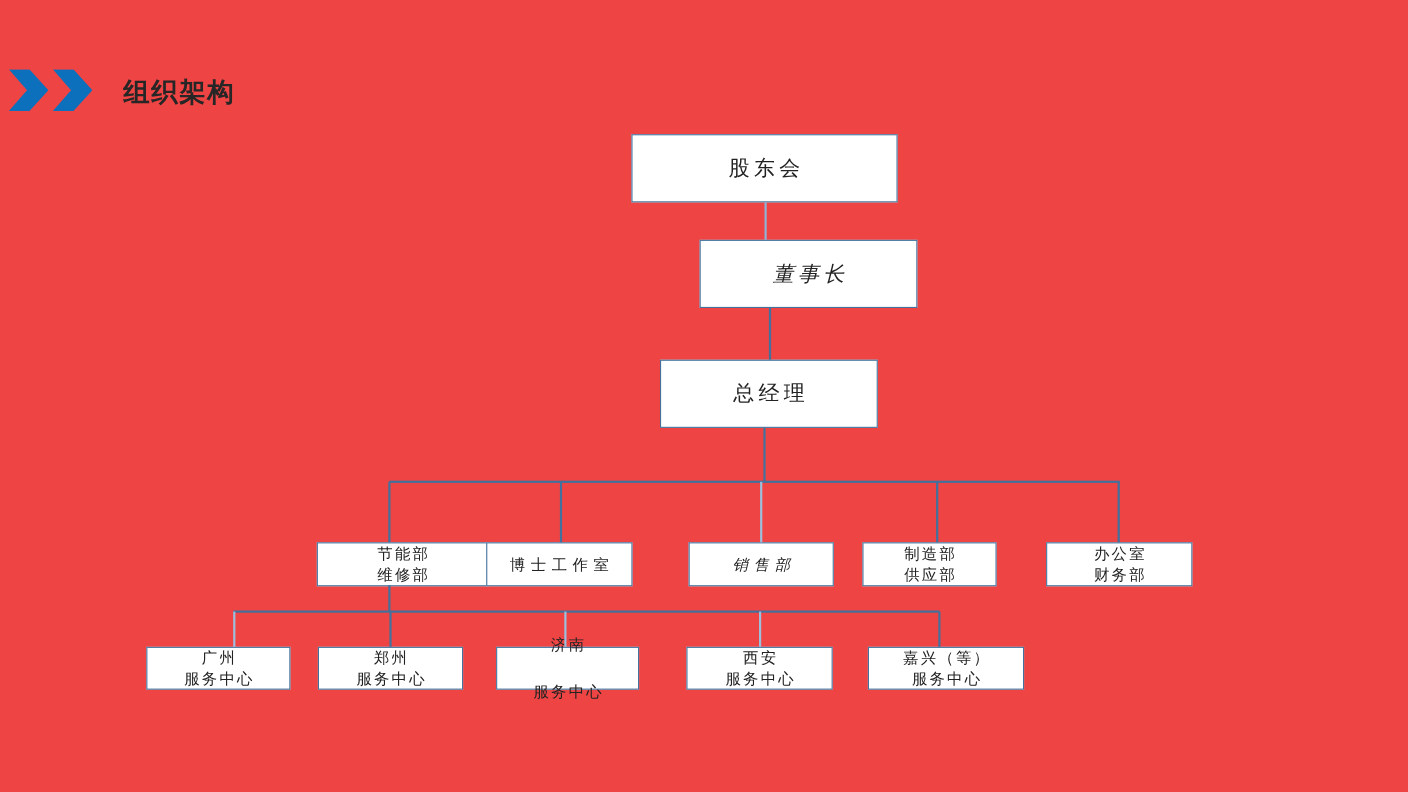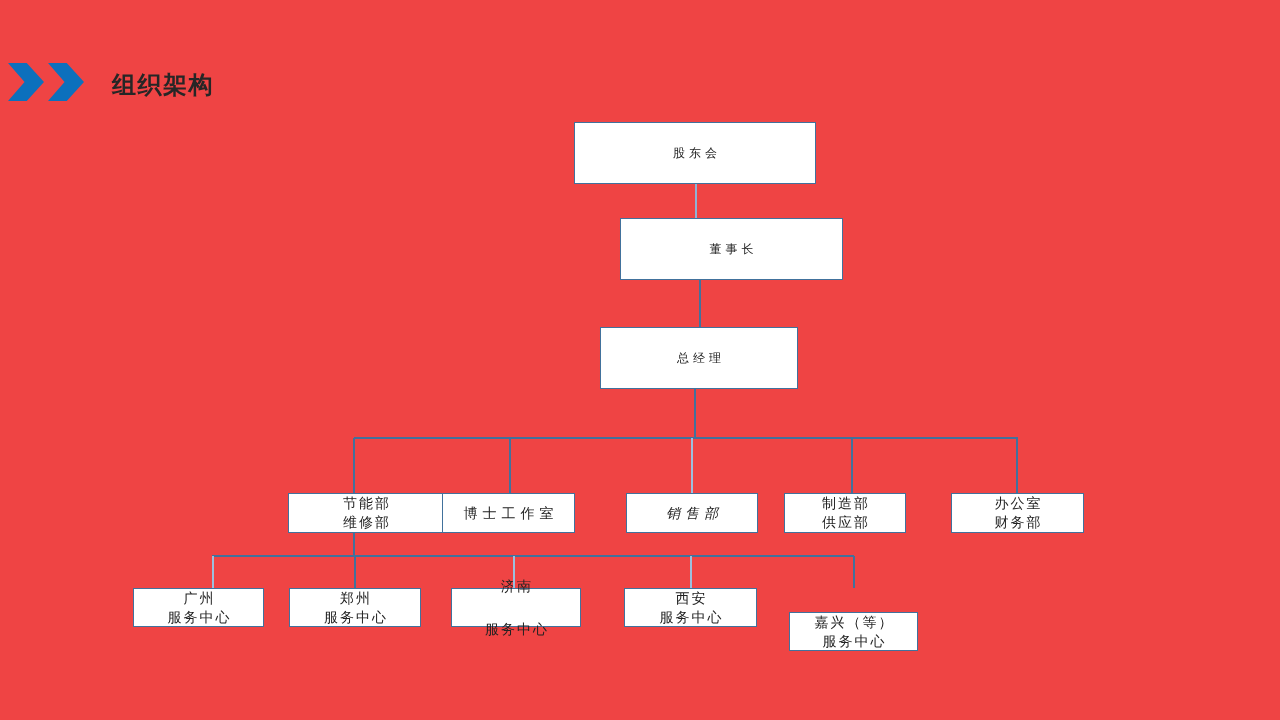--- a/index.html
+++ b/index.html
@@ -30,21 +30,21 @@
   .org-box{
     position:absolute;
     box-sizing:border-box;
     border:1.5px solid #41719c;
     background:#ffffff;
     display:flex;flex-direction:column;
     align-items:center;justify-content:center;
     text-align:center;
   }
   .org-box .ln{display:block;color:#222222;}
-  .org-box.top-lvl .ln{font-size:12px;letter-spacing:4px;text-indent:4px;}
+  .org-box.top-lvl .ln{font-size:19px;letter-spacing:4px;text-indent:4px;}
   .org-box.mid .ln{font-size:14px;line-height:19px;letter-spacing:2px;text-indent:2px;}
   .org-box.mid.single .ln{letter-spacing:5px;text-indent:5px;}
   .org-box.btm .ln{font-size:14px;line-height:19px;letter-spacing:2px;text-indent:2px;text-align:center;}
   
   .vline{position:absolute;width:1.5px;background:#41719c;}
   .hline{position:absolute;height:1.5px;background:#41719c;}
   .lt{background:#9dbfde;}
   .md{background:#8fb3d6;}
 </style>
 </head>
@@ -57,21 +57,21 @@
     <span class="chev c2"></span>
     <h1 class="hdr-title">组织架构</h1>
   </div>
 
   <div>
 
     <div class="org-box top-lvl" style="left:574px;top:122px;width:242px;height:62px;">
       <span class="ln">股东会</span>
     </div>
 
-    <div class="org-box top-lvl" style="left:620px;top:218px;width:223px;height:62px;">
+    <div class="org-box top-lvl" style="left:636px;top:218px;width:198px;height:62px;font-style:italic;">
       <span class="ln">董事长</span>
     </div>
 
     <div class="org-box top-lvl" style="left:600px;top:327px;width:198px;height:62px;">
       <span class="ln">总经理</span>
     </div>
 
     <div class="org-box mid" style="left:288px;top:493px;width:156px;height:40px;">
       <span class="ln">节能部</span>
       <span class="ln">维修部</span>
@@ -108,21 +108,21 @@
     <div class="org-box btm" style="left:451px;top:588px;width:130px;height:39px;gap:24px;">
       <span class="ln">济南</span>
       <span class="ln">服务中心</span>
     </div>
 
     <div class="org-box btm" style="left:624px;top:588px;width:133px;height:39px;">
       <span class="ln">西安</span>
       <span class="ln">服务中心</span>
     </div>
 
-    <div class="org-box btm" style="left:789px;top:612px;width:129px;height:39px;">
+    <div class="org-box btm" style="left:789px;top:588px;width:142px;height:39px;">
       <span class="ln">嘉兴（等）</span>
       <span class="ln">服务中心</span>
     </div>
 
     <div class="vline md" style="left:695px;top:184px;height:34px;"></div>
     <div class="vline" style="left:699px;top:280px;height:47px;"></div>
 
     <div class="vline" style="left:694px;top:389px;height:49px;"></div>
     <div class="hline" style="left:354px;top:437px;width:664px;"></div>
     <div class="vline" style="left:353px;top:438px;height:55px;"></div>

